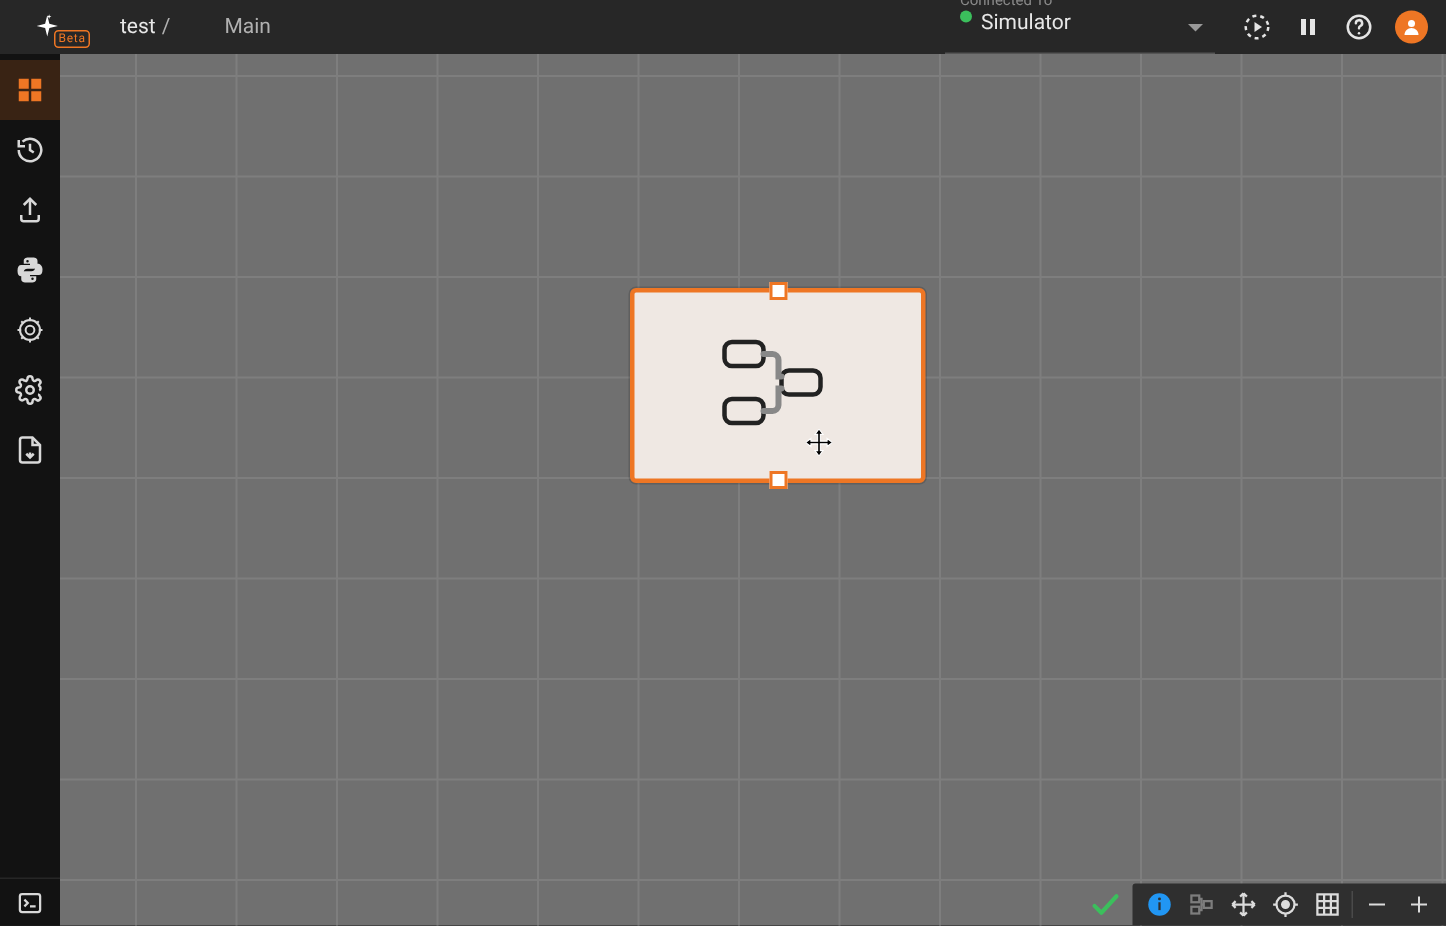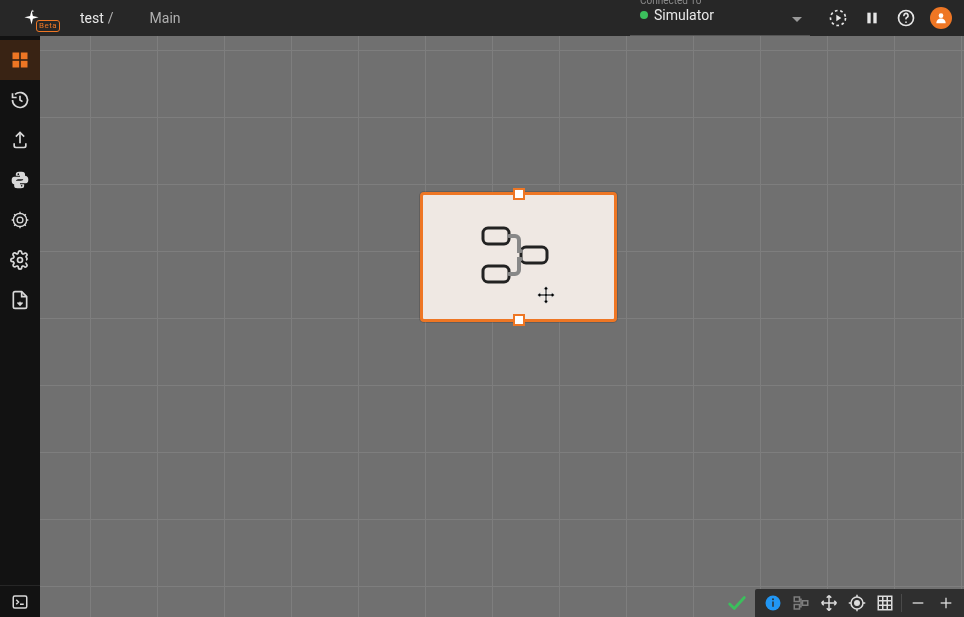--- a/index.html
+++ b/index.html
@@ -40,21 +40,21 @@
   .breadcrumb .sep { color: var(--text-dim); }
   .breadcrumb .main { color: var(--text-dim); padding-left: 32px; }
   .header-spacer { flex:1; }
   .conn-box {
     min-width:180px; height:36px; padding:2px 28px 20px 10px;
     border-bottom:1px solid #555;
     display:flex; flex-direction:column; justify-content:center;
     position:relative; cursor:pointer;
   }
   .conn-sub { font-size:10px; color: var(--text-faint); line-height:12px; }
-  .conn-main { font-size:14px; color: var(--text); display:flex; align-items:center; gap:6px; line-height:16px; }
+  .conn-main { font-size:14px; color: var(--text); display:flex; gap:6px; line-height:16px; }
   .conn-dot { width:8px; height:8px; border-radius:50%; background: var(--green); display:inline-block;}
   .conn-chev { position:absolute; right:8px; top:50%; transform:translateY(-50%); color: #aaa; }
   .hdr-icons { display:flex; align-items:center; gap:14px; padding:0 12px 0 18px; }
   .hdr-icons .ico { width:20px; height:20px; display:flex; align-items:center; justify-content:center; color:#e5e5e5; cursor:pointer;}
   .avatar { width:22px; height:22px; border-radius:50%; background: var(--accent); display:flex; align-items:center; justify-content:center;}
   
   .sidebar {
     position:absolute; left:0; top:36px; bottom:0; width:40px;
     background: var(--bg-darkest);
     display:flex; flex-direction:column; align-items:center;

